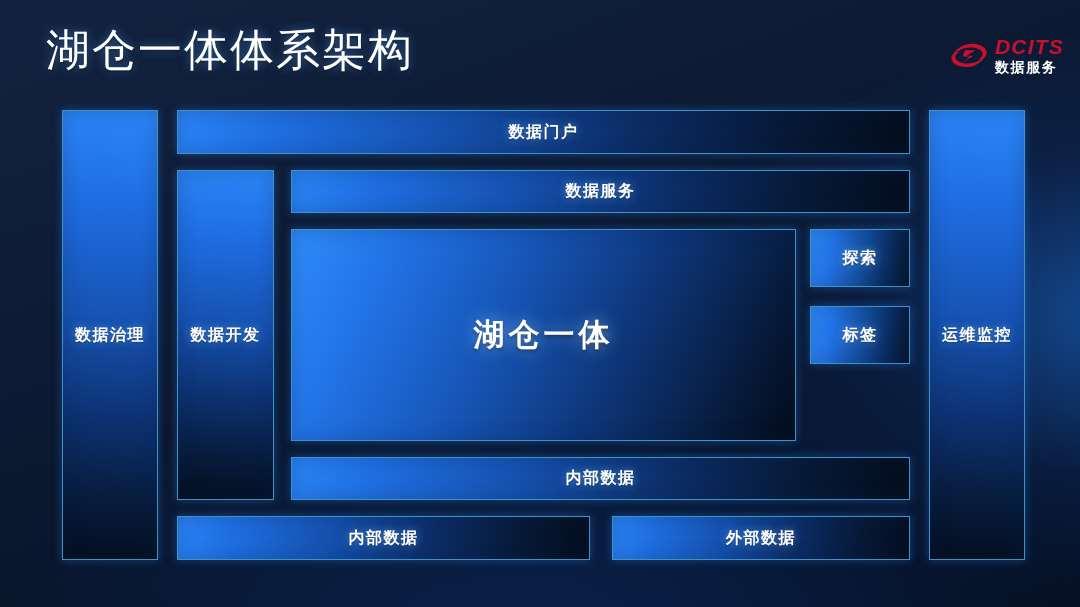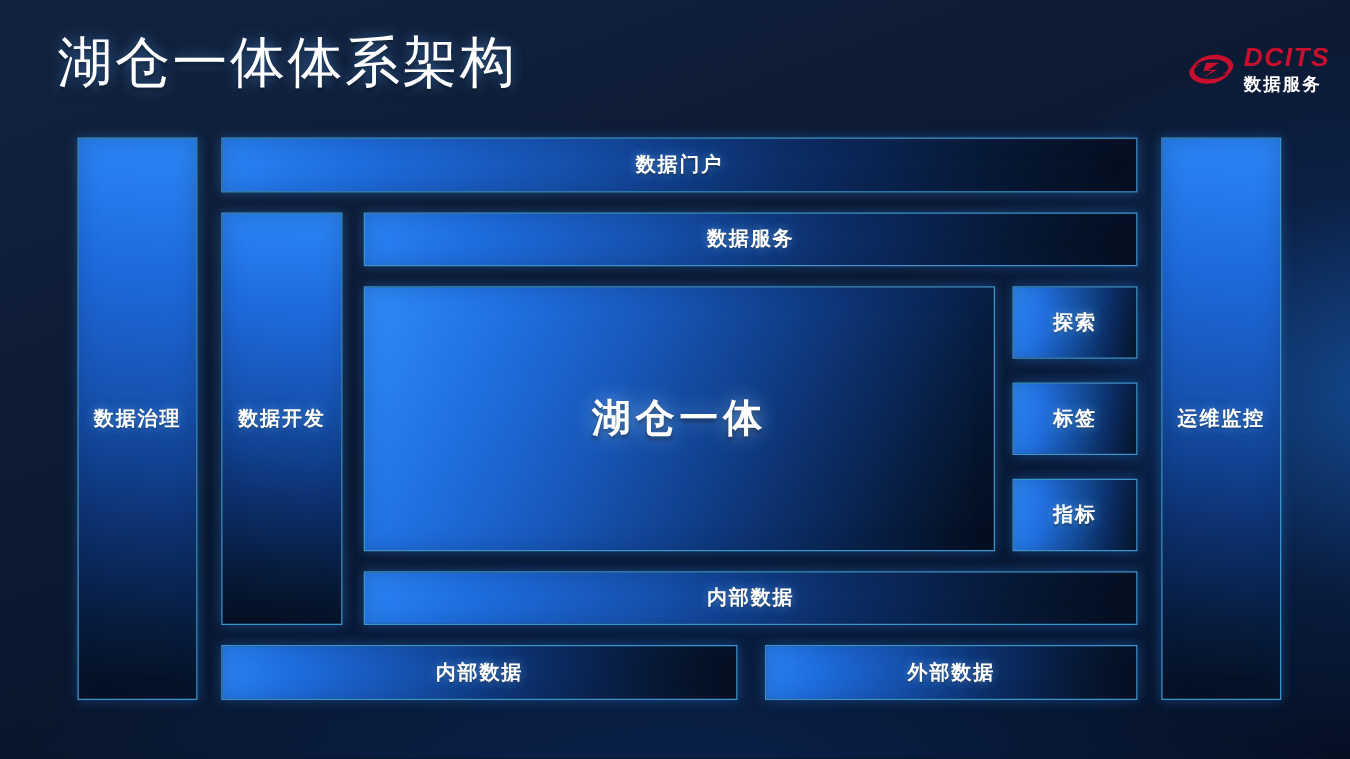--- a/index.html
+++ b/index.html
@@ -133,23 +133,20 @@
   <div class="blk g-d" id="core" style="left:291px; top:229px; width:505px; height:212px;">
     <span class="lbl">湖仓一体</span>
   </div>
 
   <div class="blk g-s" style="left:810px; top:306px; width:100px; height:58px;">
     <span class="lbl">标签</span>
   </div>
   <div class="blk g-s" style="left:810px; top:229px; width:100px; height:58px;">
     <span class="lbl">探索</span>
   </div>
-  <div class="blk g-s" style="left:810px; top:383px; width:100px; height:58px;">
-    <span class="lbl">指标</span>
-  </div>
 
   <div class="blk g-h" id="collection" style="left:291px; top:457px; width:619px; height:43px;">
     <span class="lbl">内部数据</span>
   </div>
 
   <div class="blk g-h" id="internal" style="left:177px; top:516px; width:413px; height:44px;">
     <span class="lbl">内部数据</span>
   </div>
   <div class="blk g-h" id="external" style="left:612px; top:516px; width:298px; height:44px;">
     <span class="lbl">外部数据</span>

